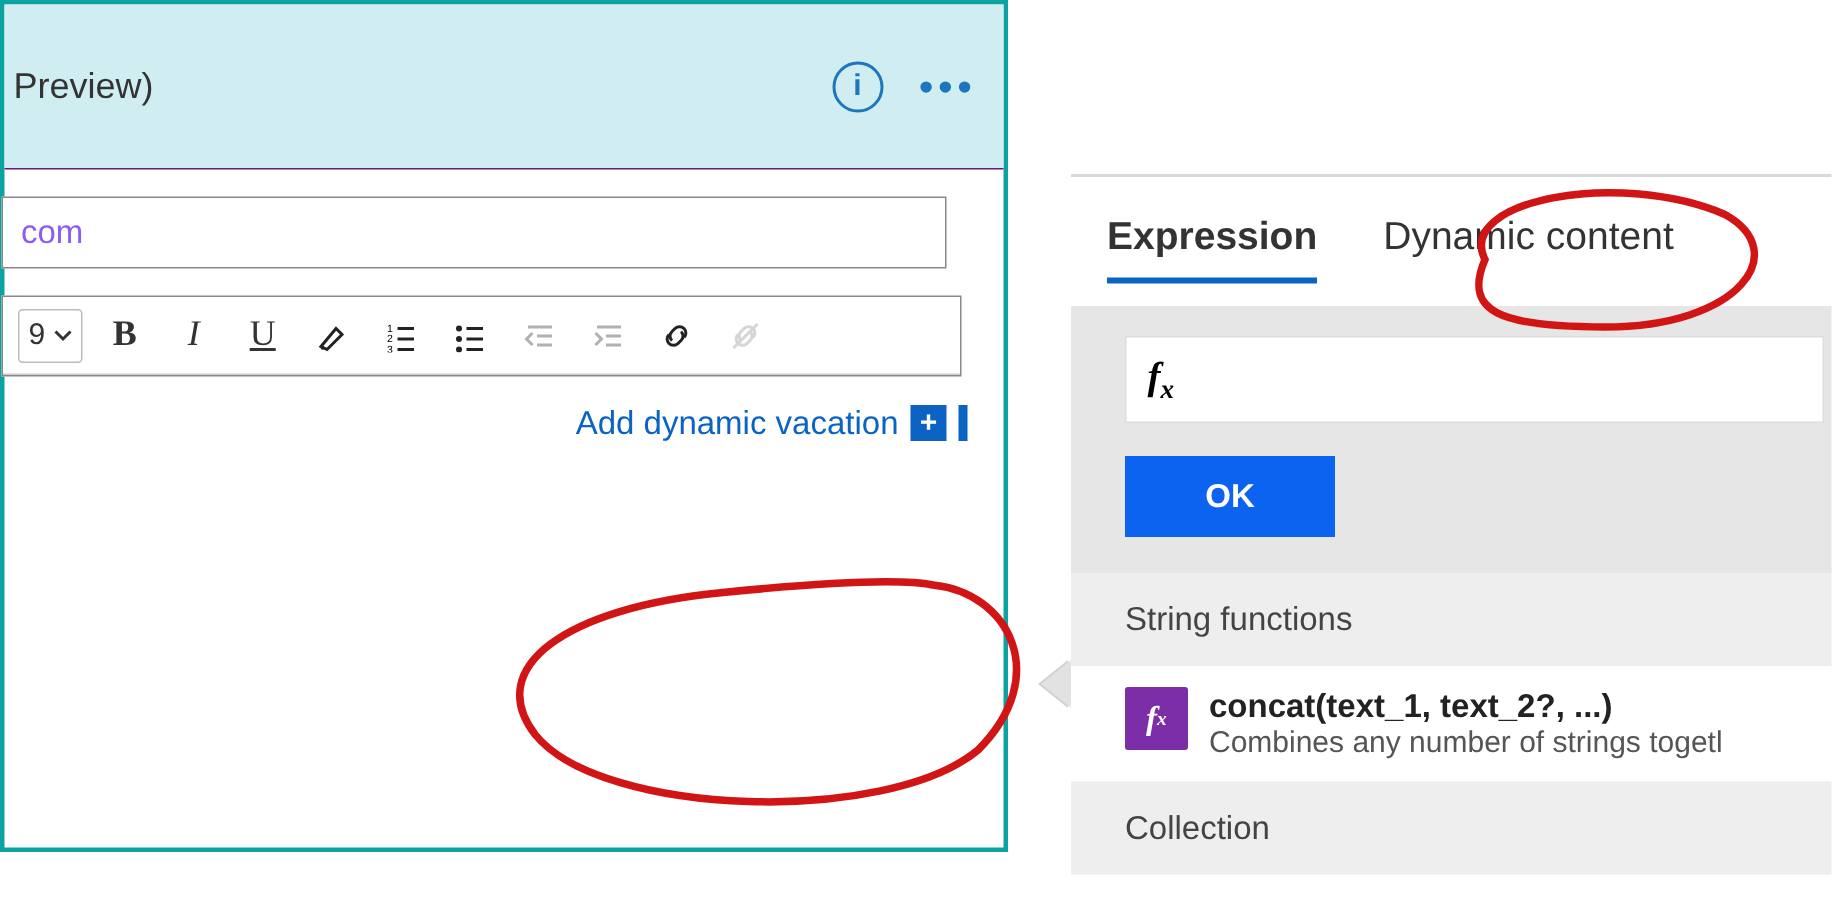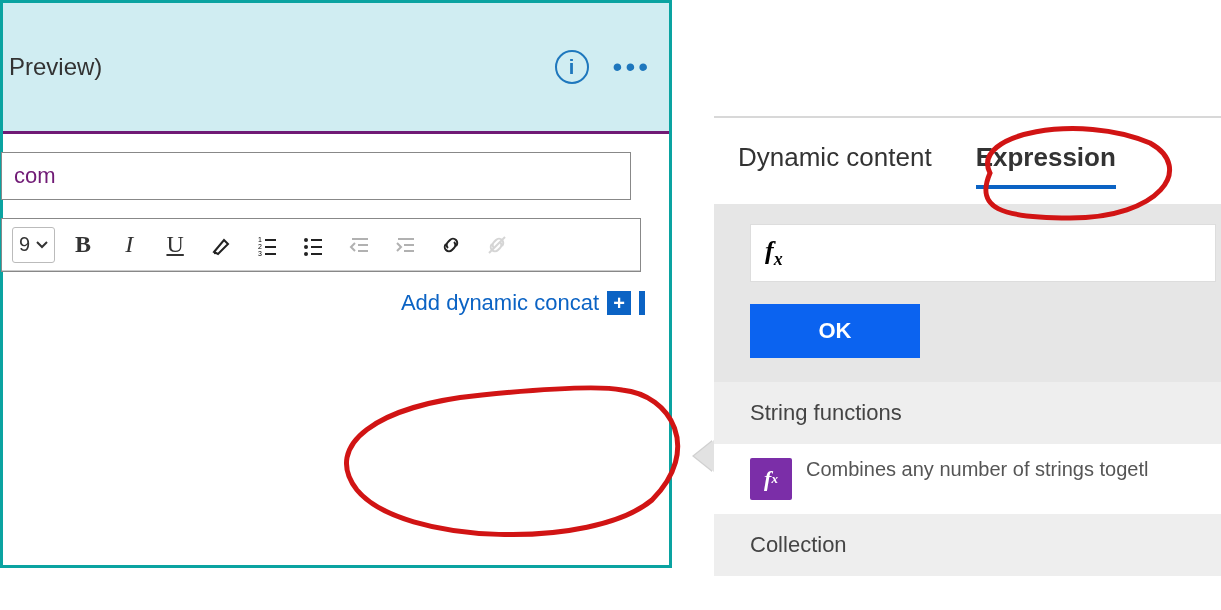--- a/index.html
+++ b/index.html
@@ -16,23 +16,23 @@
     .action-card {
       position: absolute;
       left: 0;
       top: 0;
       width: 672px;
       height: 568px;
       border: 3px solid #0aa3a1;
       background: #fff;
     }
     .card-header {
-      height: 131px;
+      height: 110px;
       background: #d0edf2;
-      border-bottom: 3px solid #701a75;
+      border-bottom: 1px solid #701a75;
       display: flex;
       align-items: center;
       justify-content: space-between;
       padding: 0 18px 0 6px;
       color: #333;
       font-size: 24px;
       font-weight: 400;
     }
     .card-header-title { flex: 1; }
     .header-actions { display:flex; align-items:center; gap:24px; }
@@ -41,21 +41,21 @@
       display:flex; align-items:center; justify-content:center;
       color:#1e77bd; font-style: normal; font-weight:600; font-size:20px;
     }
     .more-dots { color:#1e77bd; font-size:28px; letter-spacing:3px; line-height:1; }
 
     .field {
       margin: 18px 12px 0 12px;
     }
     .text-input {
       width: 630px; height: 48px; border: 1px solid #888;
-      padding: 0 12px; font-size: 22px; color:#701a75; background:#fff;
+      padding: 0 12px; font-size: 22px; color:#8b5cf6; background:#fff;
       margin-left: -14px;
     }
 
     .body-box {
       margin: 18px 12px 0 12px;
       border: 1px solid #888;
       width: 640px;
       margin-left: -2px;
       background:#fff;
     }
@@ -130,21 +130,21 @@
     .exp-area {
       background:#e6e6e6; padding: 20px 18px 24px 36px;
     }
     .fx-input {
       background:#fff; border:1px solid #ddd; height:58px; width:100%;
       display:flex; align-items:center; padding:0 14px;
     }
     .fx { font-family: Georgia, serif; font-style: italic; font-size:26px; font-weight:700; }
     .fx sub { font-size:18px; vertical-align: sub; }
     .ok-btn {
-      margin-top:22px; width:170px; height:54px; background:#0b63f0; color:#fff; border:none;
+      margin-top:22px; width:140px; height:54px; background:#0b63f0; color:#fff; border:none;
       font-size:22px; font-weight:600;
     }
 
     .section-head {
       background:#eeeeee; padding: 18px 18px 18px 36px; font-size:22px; color:#444;
     }
     .func-item {
       display:flex; align-items:flex-start; gap:14px; padding:14px 18px 14px 36px;
       background:#fff;
     }
@@ -253,46 +253,47 @@
         <svg width="22" height="22">
             <path d="M8 14a4 4 0 0 1 0-6l2-2a4 4 0 0 1 6 6" stroke="#888" stroke-width="2" fill="none"></path>
             <path d="M14 8a4 4 0 0 1 0 6l-2 2a4 4 0 0 1-6-6" stroke="#888" stroke-width="2" fill="none"></path>
             <line x1="3" y1="19" x2="19" y2="3" stroke="#888" stroke-width="2"></line>
           </svg>
       </div>
     </div>
   </div>
 
   <div class="add-dyn-bar">
-    <span class="add-dyn-text">Add dynamic concat</span>
+    <span class="add-dyn-text">Add dynamic vacation</span>
     <span class="add-dyn-btn">+</span>
     <span class="add-dyn-bar-blue"></span>
   </div>
 </div>
 
 <div class="arrow-left"></div>
 
 <div class="right-panel">
   <div class="tabs">
+    <div class="tab active">Expression</div>
     <div class="tab">Dynamic content</div>
-    <div class="tab active">Expression</div>
   </div>
 
   <div class="exp-area">
     <div class="fx-input">
       <span class="fx">f<sub>x</sub></span>
     </div>
     <button class="ok-btn">OK</button>
   </div>
 
   <div class="section-head">String functions</div>
 
   <div class="func-item">
     <div class="fx-chip">f<sub style="font-size:13px">x</sub></div>
     <div class="func-text">
+      <div class="t1">concat(text_1, text_2?, ...)</div>
       <div class="t2">Combines any number of strings togetl</div>
     </div>
   </div>
 
   <div class="section-head">Collection</div>
 </div>
 
 <div class="anno" style="left:960px; top:118px;">
   <svg width="230" height="110">
     <path class="red" d="M30 55 C 10 15, 120 -5, 190 25 C 235 50, 200 100, 110 100 C 40 100, 15 90, 30 55 Z"></path>

